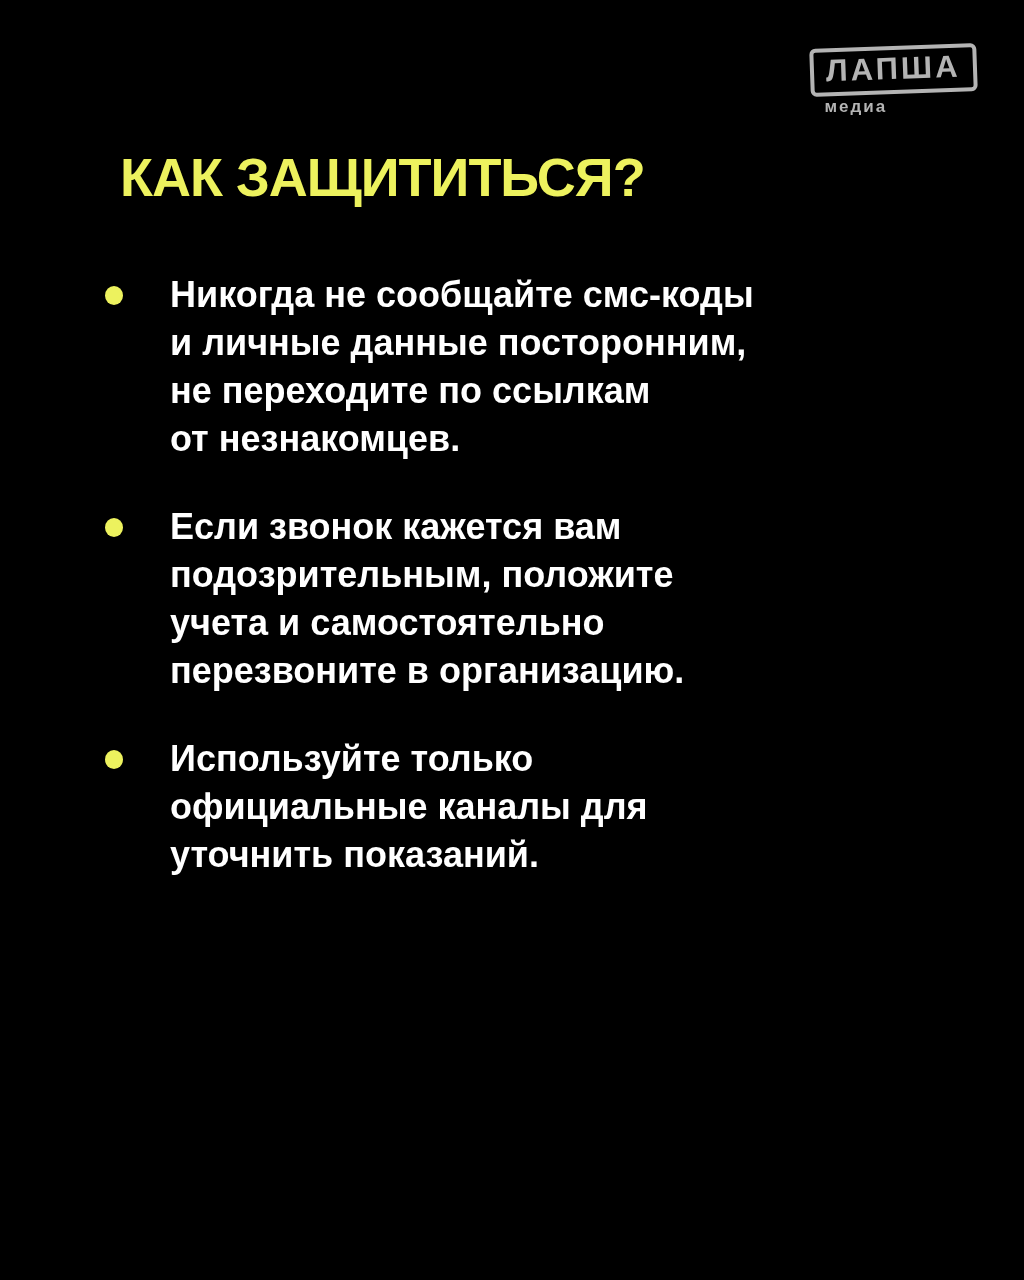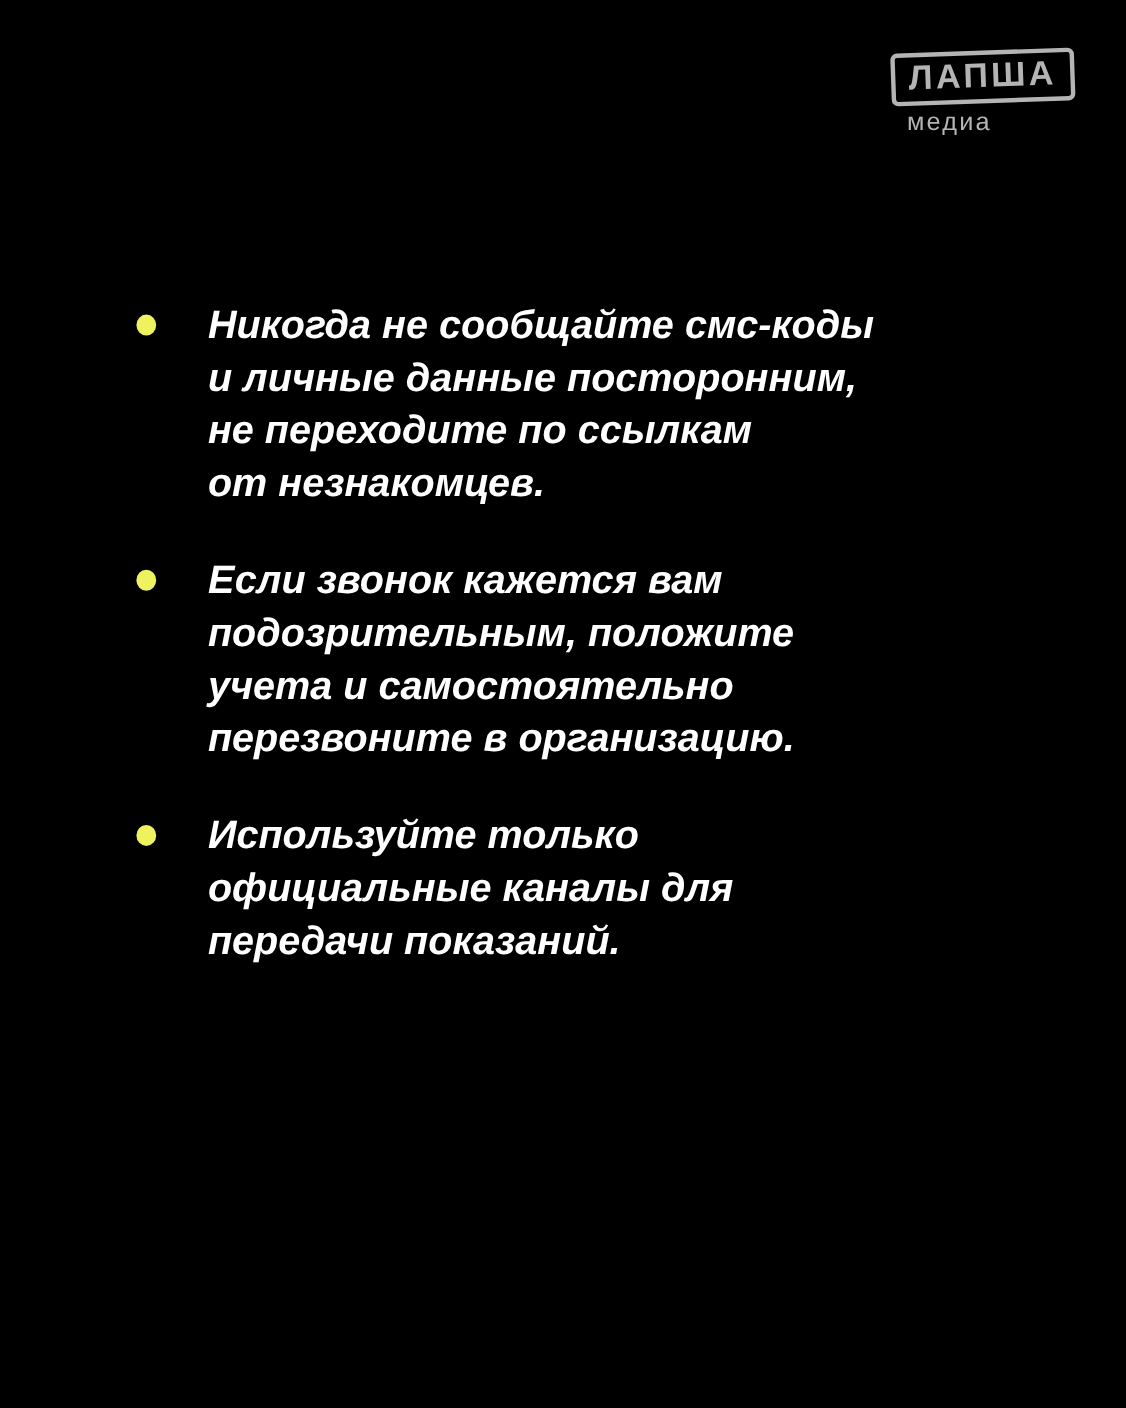--- a/index.html
+++ b/index.html
@@ -28,22 +28,22 @@
     transform: rotate(-2deg);
     transform-origin: center;
   }
   .logo-title {
     font-size: 31px;
     font-weight: 700;
     letter-spacing: 3px;
     line-height: 1.1;
   }
   .logo-sub {
-    font-size: 23px;
-    font-weight: 400;
+    font-size: 17px;
+    font-weight: 700;
     letter-spacing: 2px;
     margin: 3px 0 0 14px;
   }
 
   
   .heading {
     position: absolute;
     left: 120px;
     top: 150px;
     margin: 0;
@@ -51,27 +51,26 @@
     font-weight: 700;
     letter-spacing: -1px;
     line-height: 1;
     color: #edf25e;
     white-space: nowrap;
   }
 
   
   .tips {
     position: absolute;
-    left: 124px;
+    left: 105px;
     top: 271px;
     margin: 0;
     padding: 0;
     list-style: none;
     width: 860px;
-    font-style: italic;
   }
   .tip {
     display: flex;
     align-items: flex-start;
     margin: 0 0 40px 0;
   }
   .dot {
     flex: 0 0 auto;
     width: 18px;
     height: 19px;
@@ -93,37 +92,38 @@
 
 <div class="canvas">
 
   <div class="logo">
     <div class="logo-box">
       <span class="logo-title">ЛАПША</span>
     </div>
     <div class="logo-sub">медиа</div>
   </div>
 
+  <h1 class="heading">КАК ЗАЩИТИТЬСЯ?</h1>
 
   <ul class="tips">
     <li class="tip">
       <span class="dot"></span>
       <span class="tip-text">Никогда не сообщайте смс-коды
 и личные данные посторонним,
 не переходите по ссылкам
 от незнакомцев.</span>
     </li>
     <li class="tip">
       <span class="dot"></span>
       <span class="tip-text">Если звонок кажется вам
 подозрительным, положите
 учета и самостоятельно
 перезвоните в организацию.</span>
     </li>
     <li class="tip">
       <span class="dot"></span>
       <span class="tip-text">Используйте только
 официальные каналы для
-передачи показаний.</span>
+уточнить показаний.</span>
     </li>
   </ul>
 
 </div>
 
 </body></html>

